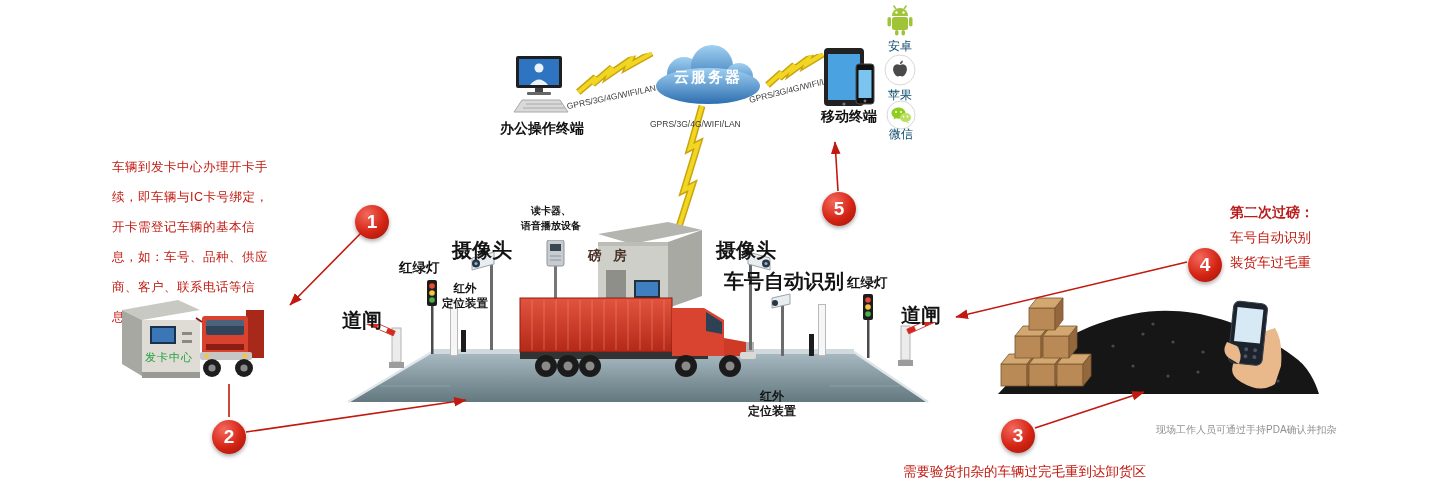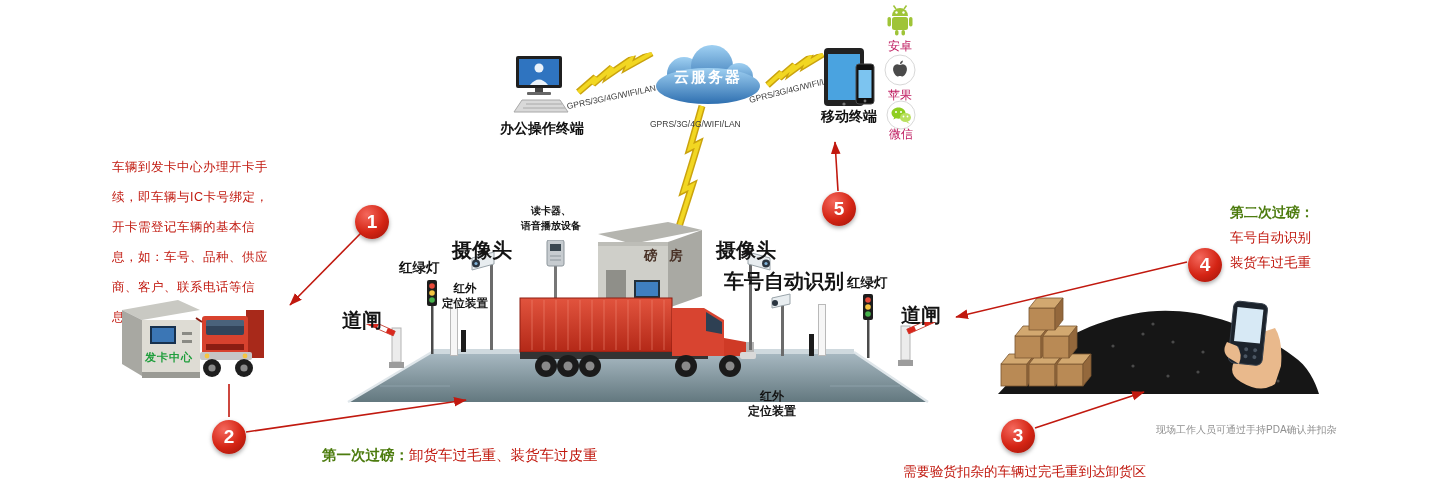--- a/index.html
+++ b/index.html
@@ -1,35 +1,35 @@
 <!DOCTYPE html>
 <html><head>
 <meta charset="utf-8">
 <style>
   html,body{margin:0;padding:0;background:#fff;}
   .canvas{position:relative;width:1440px;height:500px;background:#fff;overflow:hidden;
           font-family:"Liberation Sans","DejaVu Sans",sans-serif;}
   .abs{position:absolute;}
   .red-note{color:#c1190f;font-size:12.5px;line-height:30px;letter-spacing:0.5px;}
-  .bold-red{color:#4d7c0f;font-weight:bold;}
+  .bold-red{color:#b91c1c;font-weight:bold;}
   .red{color:#c1190f;}
   .eq-label{font-weight:bold;color:#141414;font-size:20px;white-space:nowrap;}
   .eq-label-sm{font-weight:bold;color:#141414;font-size:11.5px;line-height:15px;text-align:center;}
   .node-label{font-weight:bold;color:#111;font-size:14px;text-align:center;}
   .gprs{font-size:8.5px;color:#3a3a3a;white-space:nowrap;}
-  .app-label{font-size:12px;color:#be185d;text-align:center;width:40px;}
+  .app-label{font-size:12px;color:#0c4a6e;text-align:center;width:40px;}
   .cloud-text{color:#fff;font-weight:bold;font-size:15px;letter-spacing:2px;text-align:center;}
   .step-circle{width:34px;height:34px;border-radius:50%;
     background:radial-gradient(circle at 35% 28%, #f4685c, #d42414 55%, #9a140a);
     color:#fff;font-weight:bold;font-size:19px;display:flex;align-items:center;justify-content:center;
     box-shadow:0 2px 4px rgba(0,0,0,.35);}
   .green-title{color:#2e9e36;font-weight:bold;font-size:25px;letter-spacing:7px;white-space:nowrap;}
   .caption-gray{font-size:10px;color:#8f8f8f;white-space:nowrap;margin-top:31px;}
   .house-label{font-weight:bold;color:#4a3328;font-size:13.5px;letter-spacing:4px;white-space:nowrap;}
-  .card-label{font-weight:bold;color:#1f9e3c;font-size:11px;letter-spacing:1px;text-align:center;}
+  .card-label{font-weight:normal;color:#1f9e3c;font-size:11px;letter-spacing:1px;text-align:center;}
   .white-pole{width:6px;height:54px;background:#f6f6f6;border:1px solid #b9b9b9;}
   .ir-post{width:5px;height:22px;background:#1c1c1c;}
   .s4-line{color:#c1190f;font-size:13.5px;line-height:25px;white-space:nowrap;}
 </style>
 </head>
 <body>
 
 <div class="canvas">
 
   <svg class="abs" style="left:0;top:0;pointer-events:none;z-index:40" width="1440" height="500">
@@ -192,36 +192,33 @@
       <circle cx="54" cy="68" r="9" fill="#1e1e1e"></circle>
       <circle cx="54" cy="68" r="3.6" fill="#8a8a8a"></circle>
       <line x1="12" y1="22" x2="6" y2="18" stroke="#8c1d12" stroke-width="2"></line>
     </svg>
   </div>
 
   <div class="abs step-circle" style="left:212px;top:420px">
     <span>2</span>
   </div>
 
-  <div class="abs" style="left:322px;top:446px;font-size:14.5px;white-space:nowrap">
-    <span class="bold-red">第一次过磅：</span><span class="red">卸货车过毛重、装货车过皮重</span>
-  </div>
 
   <div class="abs" style="left:598px;top:222px">
     <svg width="104" height="92" viewBox="0 0 104 92">
       <polygon points="0,12 70,0 104,8 34,22" fill="#b5b5af"></polygon>
       <rect x="0" y="20" width="70" height="66" fill="#cfcfc9"></rect>
       <polygon points="70,20 104,8 104,74 70,86" fill="#a9a9a3"></polygon>
       <rect x="8" y="48" width="20" height="38" fill="#8f8f89"></rect>
       <rect x="36" y="58" width="26" height="20" fill="#22303c"></rect>
       <rect x="38" y="60" width="22" height="14" fill="#3f7fc0"></rect>
       <rect x="0" y="20" width="70" height="4" fill="#bdbdb7"></rect>
     </svg>
   </div>
-  <div class="abs house-label" style="left:644px;top:247px">磅 房</div>
+  <div class="abs house-label" style="left:588px;top:247px">磅 房</div>
 
   <div class="abs" style="left:340px;top:344px">
     <svg width="600" height="64" viewBox="0 0 600 64">
       <defs>
         <linearGradient id="deck1" x1="0" y1="0" x2="0" y2="1">
           <stop offset="0" stop-color="#a9bac3"></stop>
             <stop offset="1" stop-color="#63787f"></stop>
         </linearGradient>
       </defs>
       <polygon points="8,58 92,8 514,8 588,58" fill="url(#deck1)"></polygon>

